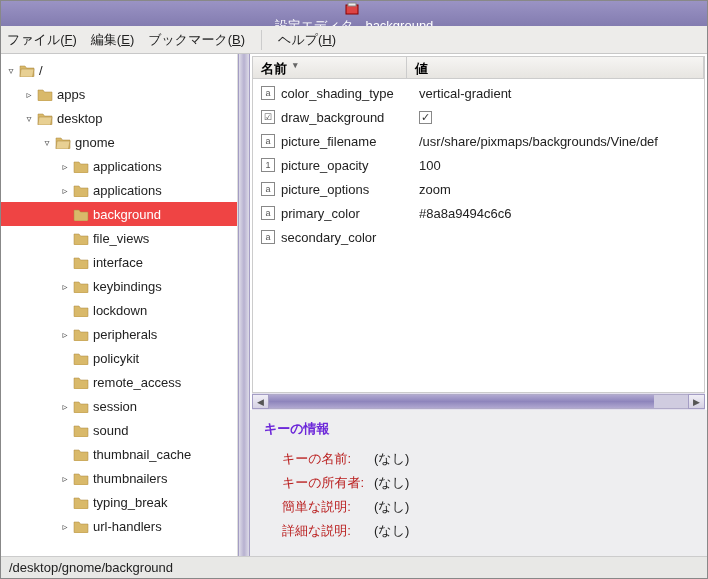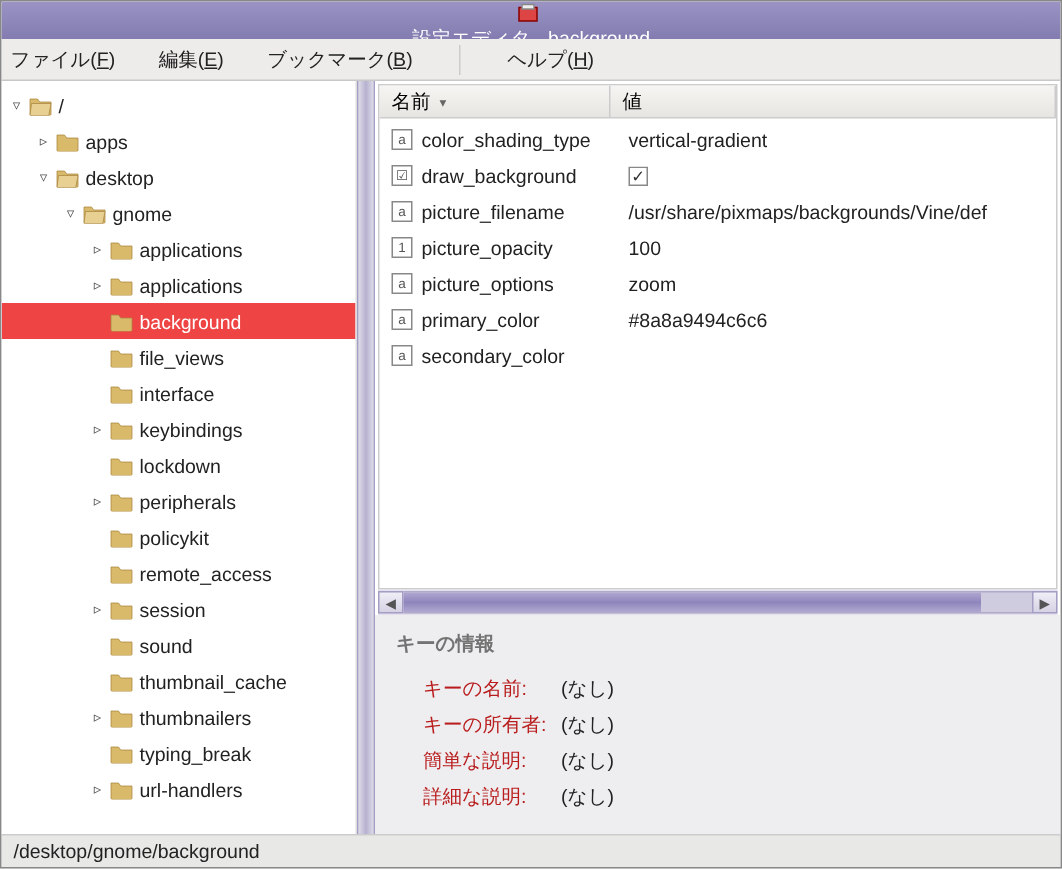--- a/index.html
+++ b/index.html
@@ -3,57 +3,57 @@
 <meta charset="utf-8">
 <style>
 * { box-sizing: border-box; margin: 0; padding: 0; font-family: sans-serif; font-size: 13px; }
 body { width: 708px; height: 579px; background: #eeeef0; display: flex; flex-direction: column; border: 1px solid #888; }
 
 .titlebar { height: 25px; background: linear-gradient(#9a93c4, #837cb0); display: flex; align-items: center; padding: 0 4px; color: #fff; flex-direction: column; }
 .titlebar .icon { width: 16px; height: 16px; margin-right: 4px; }
 .titlebar .title { flex: 1; text-align: center; font-size: 13px; }
 .winbtn { width: 22px; height: 18px; background: linear-gradient(#b4aed4,#8b85b4); border: 1px solid #655d9a; border-radius: 3px; margin-left: 3px; display: flex; align-items: center; justify-content: center; color: #fff; cursor: pointer; }
 
-.menubar { height: 28px; background: #edecea; border-bottom: 1px solid #c8c8c8; display: flex; align-items: center; padding: 0 6px; gap: 29px; }
+.menubar { height: 28px; background: #edecea; border-bottom: 1px solid #c8c8c8; display: flex; align-items: center; padding: 0 6px; gap: 14px; }
 .menubar span { color: #222; cursor: pointer; }
 .menubar u { text-decoration: underline; }
 .menubar .sep { width: 1px; height: 20px; background: #ccc; margin: 0 2px; }
 
 .content { flex: 1; display: flex; overflow: hidden; background: #fff; }
 
 .tree-pane { width: 237px; background: #fff; overflow-y: auto; border-right: 1px solid #ddd; }
 .splitter { width: 12px; background: linear-gradient(to right,#dedce8,#b7b1d0,#dedce8); border-left:1px solid #a49dc4; border-right:1px solid #a49dc4; cursor: col-resize; }
 .right-pane { flex: 1; display: flex; flex-direction: column; overflow: hidden; }
 
 .tree { padding: 4px 0; }
 .tree-row { display: flex; align-items: center; height: 24px; padding-right: 4px; cursor: pointer; color: #222; }
 .tree-row.selected { background: #ef4444; color: #fff; }
 .expander { width: 12px; display: inline-flex; justify-content: center; color: #555; font-size: 10px; }
 .tree-row.selected .expander { color: #fff; }
 .folder-icon { width: 16px; height: 13px; margin: 0 4px 0 2px; flex-shrink: 0; }
 .indent0{padding-left:4px}.indent1{padding-left:22px}.indent2{padding-left:40px}.indent3{padding-left:58px}
 
 .table-wrap { border: 1px solid #ccc; margin: 2px 2px 0 2px; flex: 1; overflow: hidden; background: #fff; }
 .thead { display: flex; background: linear-gradient(#f6f5f3,#e7e5e1); border-bottom: 1px solid #ccc; height: 22px; }
-.th { padding: 3px 8px; border-right: 1px solid #ccc; display: flex; align-items: center; gap: 6px; }
+.th { padding: 3px 8px; border-right: 1px solid #ccc; display: flex; align-items: flex-start; gap: 6px; font-weight: bold; }
 .th.name { width: 154px; }
 .tbody { padding: 2px 0; }
 .trow { display: flex; align-items: center; height: 24px; }
 .tcell { padding: 0 8px; display: flex; align-items: center; gap: 6px; overflow: hidden; white-space: nowrap; }
 .tcell.name { width: 158px; color: #222; }
 .tcell.val { flex: 1; color: #222; }
 .type-icon { width: 14px; height: 14px; border: 1px solid #888; display: inline-flex; align-items: center; justify-content: center; font-size: 9px; color: #555; background: #fff; flex-shrink: 0; }
 
 .hscroll { height: 17px; margin: 0 2px; display: flex; align-items: center; background: #e4e1ee; }
 .hscroll .btn { width: 17px; height: 15px; background: linear-gradient(#f0eef6,#d6d2e4); border: 1px solid #a49dc4; display: flex; align-items: center; justify-content: center; font-size: 9px; color: #555; cursor: pointer; }
 .hscroll .track { flex: 1; height: 15px; background: #d0cce0; border-top:1px solid #b0aac8; border-bottom:1px solid #b0aac8; position: relative; }
 .hscroll .thumb { position: absolute; left: 0; width: 92%; height: 100%; background: linear-gradient(#b0a8d0,#8e85bc,#b0a8d0); }
 
 .info { padding: 10px 14px; background: #eeeef0; }
-.info h4 { font-weight: bold; font-size: 13px; color: #737373; margin-bottom: 12px; }
+.info h4 { font-weight: bold; font-size: 13px; color: #6d28d9; margin-bottom: 12px; }
 .info-row { display: flex; margin: 6px 0 6px 18px; }
 .info-row .label { width: 92px; color: #b91c1c; }
 .info-row .val { color: #222; }
 
 .statusbar { height: 22px; background: #e8e8e6; border-top: 1px solid #ccc; padding: 3px 8px; color: #222; }
 
 svg.folder { fill: #d9b96a; stroke: #a8863f; stroke-width: 0.5; }
 svg.folder.open .front { fill: #e8d093; }
 .tree-row.selected svg.folder { fill: #d9b96a; }
 .chk { width:13px; height:13px; border:1px solid #888; background:#fff; display:inline-flex; align-items:center; justify-content:center; font-size:11px; color:#333; }

